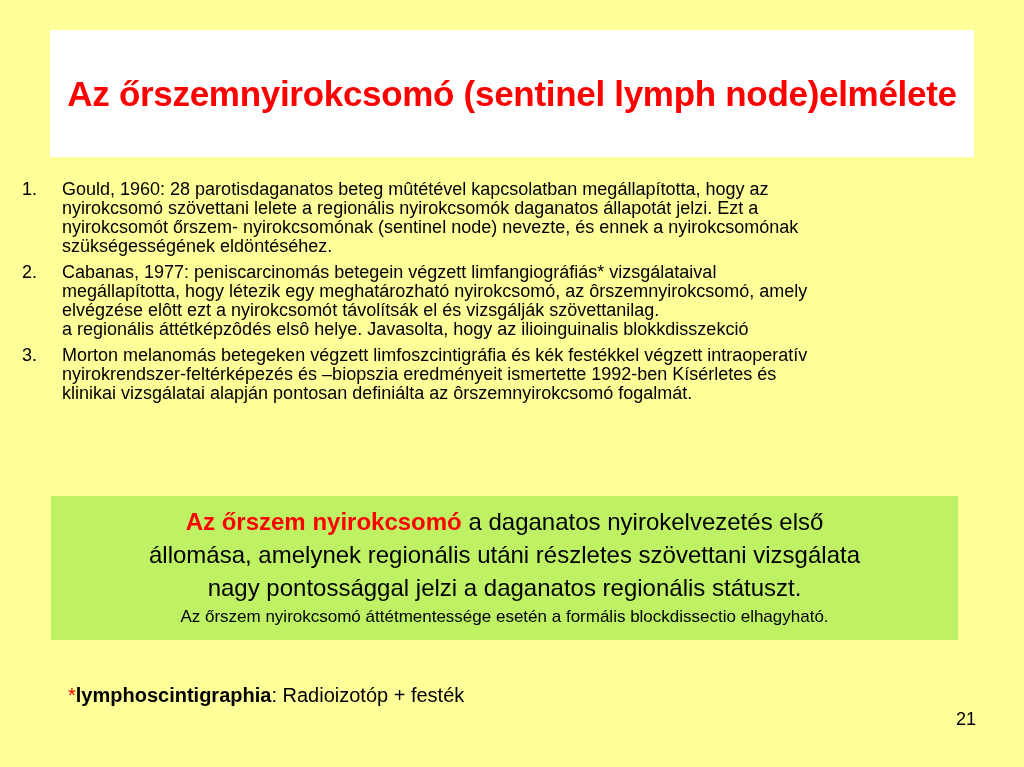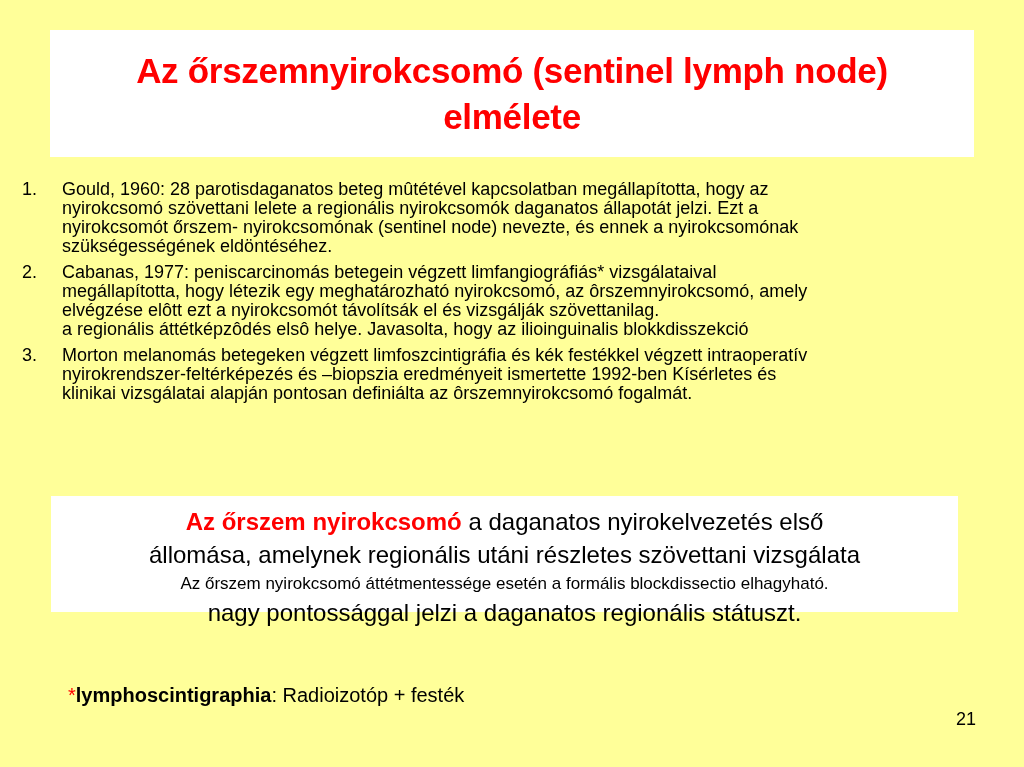--- a/index.html
+++ b/index.html
@@ -6,40 +6,40 @@
   body {
     width: 1024px; height: 767px;
     background: #FFFF99;
     position: relative; overflow: hidden;
     font-family: "Liberation Sans", sans-serif;
     color: #000;
   }
   .title-box {
     position: absolute; left: 50px; top: 30px; width: 924px; height: 127px;
     background: #FFFFFF;
-    display: flex; flex-direction: column; align-items: center; justify-content: center;
+    display: flex; flex-direction: row; align-items: center; justify-content: center;
   }
   .title-line {
     color: #FF0000; font-weight: bold; font-size: 35px; line-height: 46px;
     letter-spacing: -0.3px; text-align: center; white-space: nowrap;
   }
   .list {
     position: absolute; left: 22px; top: 180px; width: 990px;
     margin: 0; padding: 0; list-style: none;
   }
   .list-item {
     position: relative; padding-left: 40px; font-size: 18px; line-height: 19px;
     margin-bottom: 7px;
   }
   .list-num { position: absolute; left: 0; top: 0; }
   .list-text { display: block; }
   .list-text .ln { display: block; white-space: nowrap; }
   .def-box {
-    position: absolute; left: 51px; top: 496px; width: 907px; height: 116px;
-    background: #ffffff; text-align: center;
+    position: absolute; left: 51px; top: 496px; width: 907px; height: 144px;
+    background: #bef264; text-align: center;
   }
   .def-line { display: block; white-space: nowrap; }
   .def-main { font-size: 24px; line-height: 33px; }
   .def-first { margin-top: 9px; }
   .def-red { color: #FF0000; font-weight: bold; }
   .def-small { font-size: 17px; line-height: 24px; margin-top: 1px; }
   .footnote {
     position: absolute; left: 68px; top: 683px; font-size: 20px; line-height: 24px;
     white-space: nowrap;
   }
@@ -82,19 +82,19 @@
       <span class="ln">Morton melanomás betegeken végzett limfoszcintigráfia és kék festékkel végzett intraoperatív</span>
       <span class="ln">nyirokrendszer-feltérképezés és –biopszia eredményeit ismertette 1992-ben Kísérletes és</span>
       <span class="ln">klinikai vizsgálatai alapján pontosan definiálta az ôrszemnyirokcsomó fogalmát.</span>
     </span>
   </li>
 </ol>
 
 <div class="def-box">
   <span class="def-line def-main def-first"><span class="def-red">Az őrszem nyirokcsomó</span><span> a daganatos nyirokelvezetés első</span></span>
   <span class="def-line def-main">állomása, amelynek regionális utáni részletes szövettani vizsgálata</span>
+  <span class="def-line def-main">nagy pontossággal jelzi a daganatos regionális státuszt.</span>
   <span class="def-line def-small">Az őrszem nyirokcsomó áttétmentessége esetén a formális blockdissectio elhagyható.</span>
-  <span class="def-line def-main">nagy pontossággal jelzi a daganatos regionális státuszt.</span>
 </div>
 
 <div class="footnote"><span class="fn-star">*</span><span class="fn-term">lymphoscintigraphia</span><span>: Radioizotóp + festék</span></div>
 
 <div class="page-num">21</div>
 
 </body></html>

